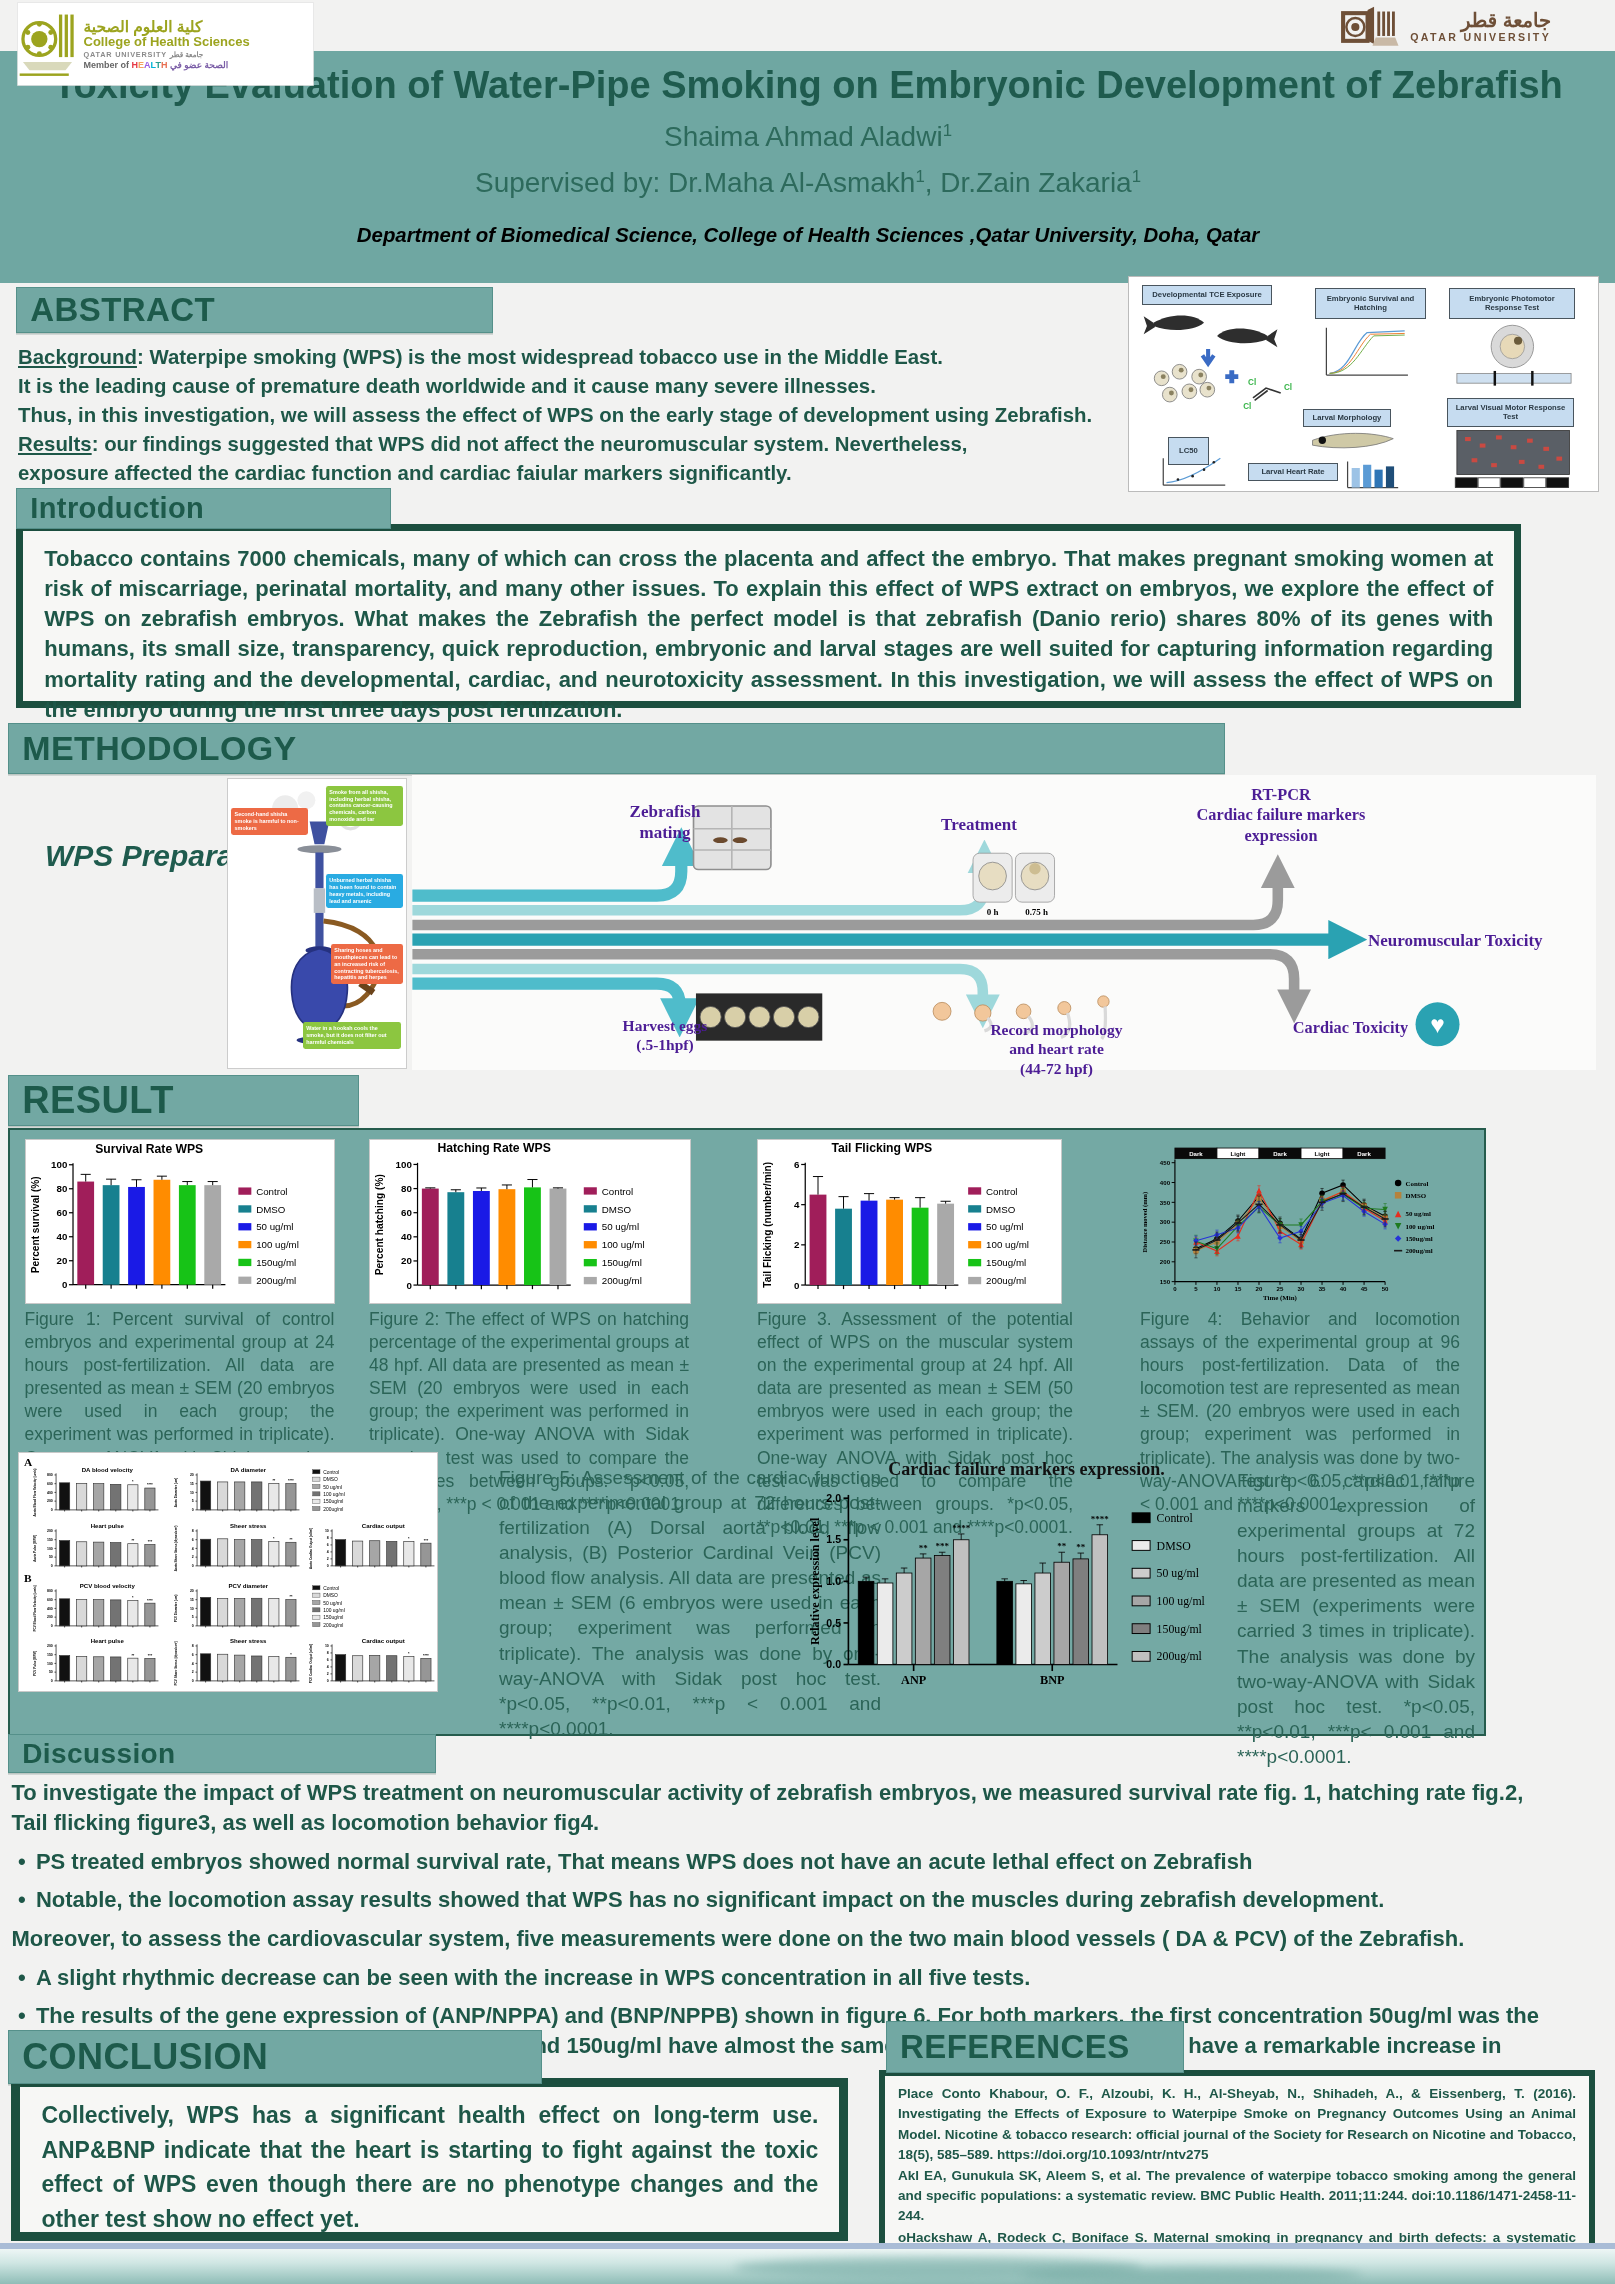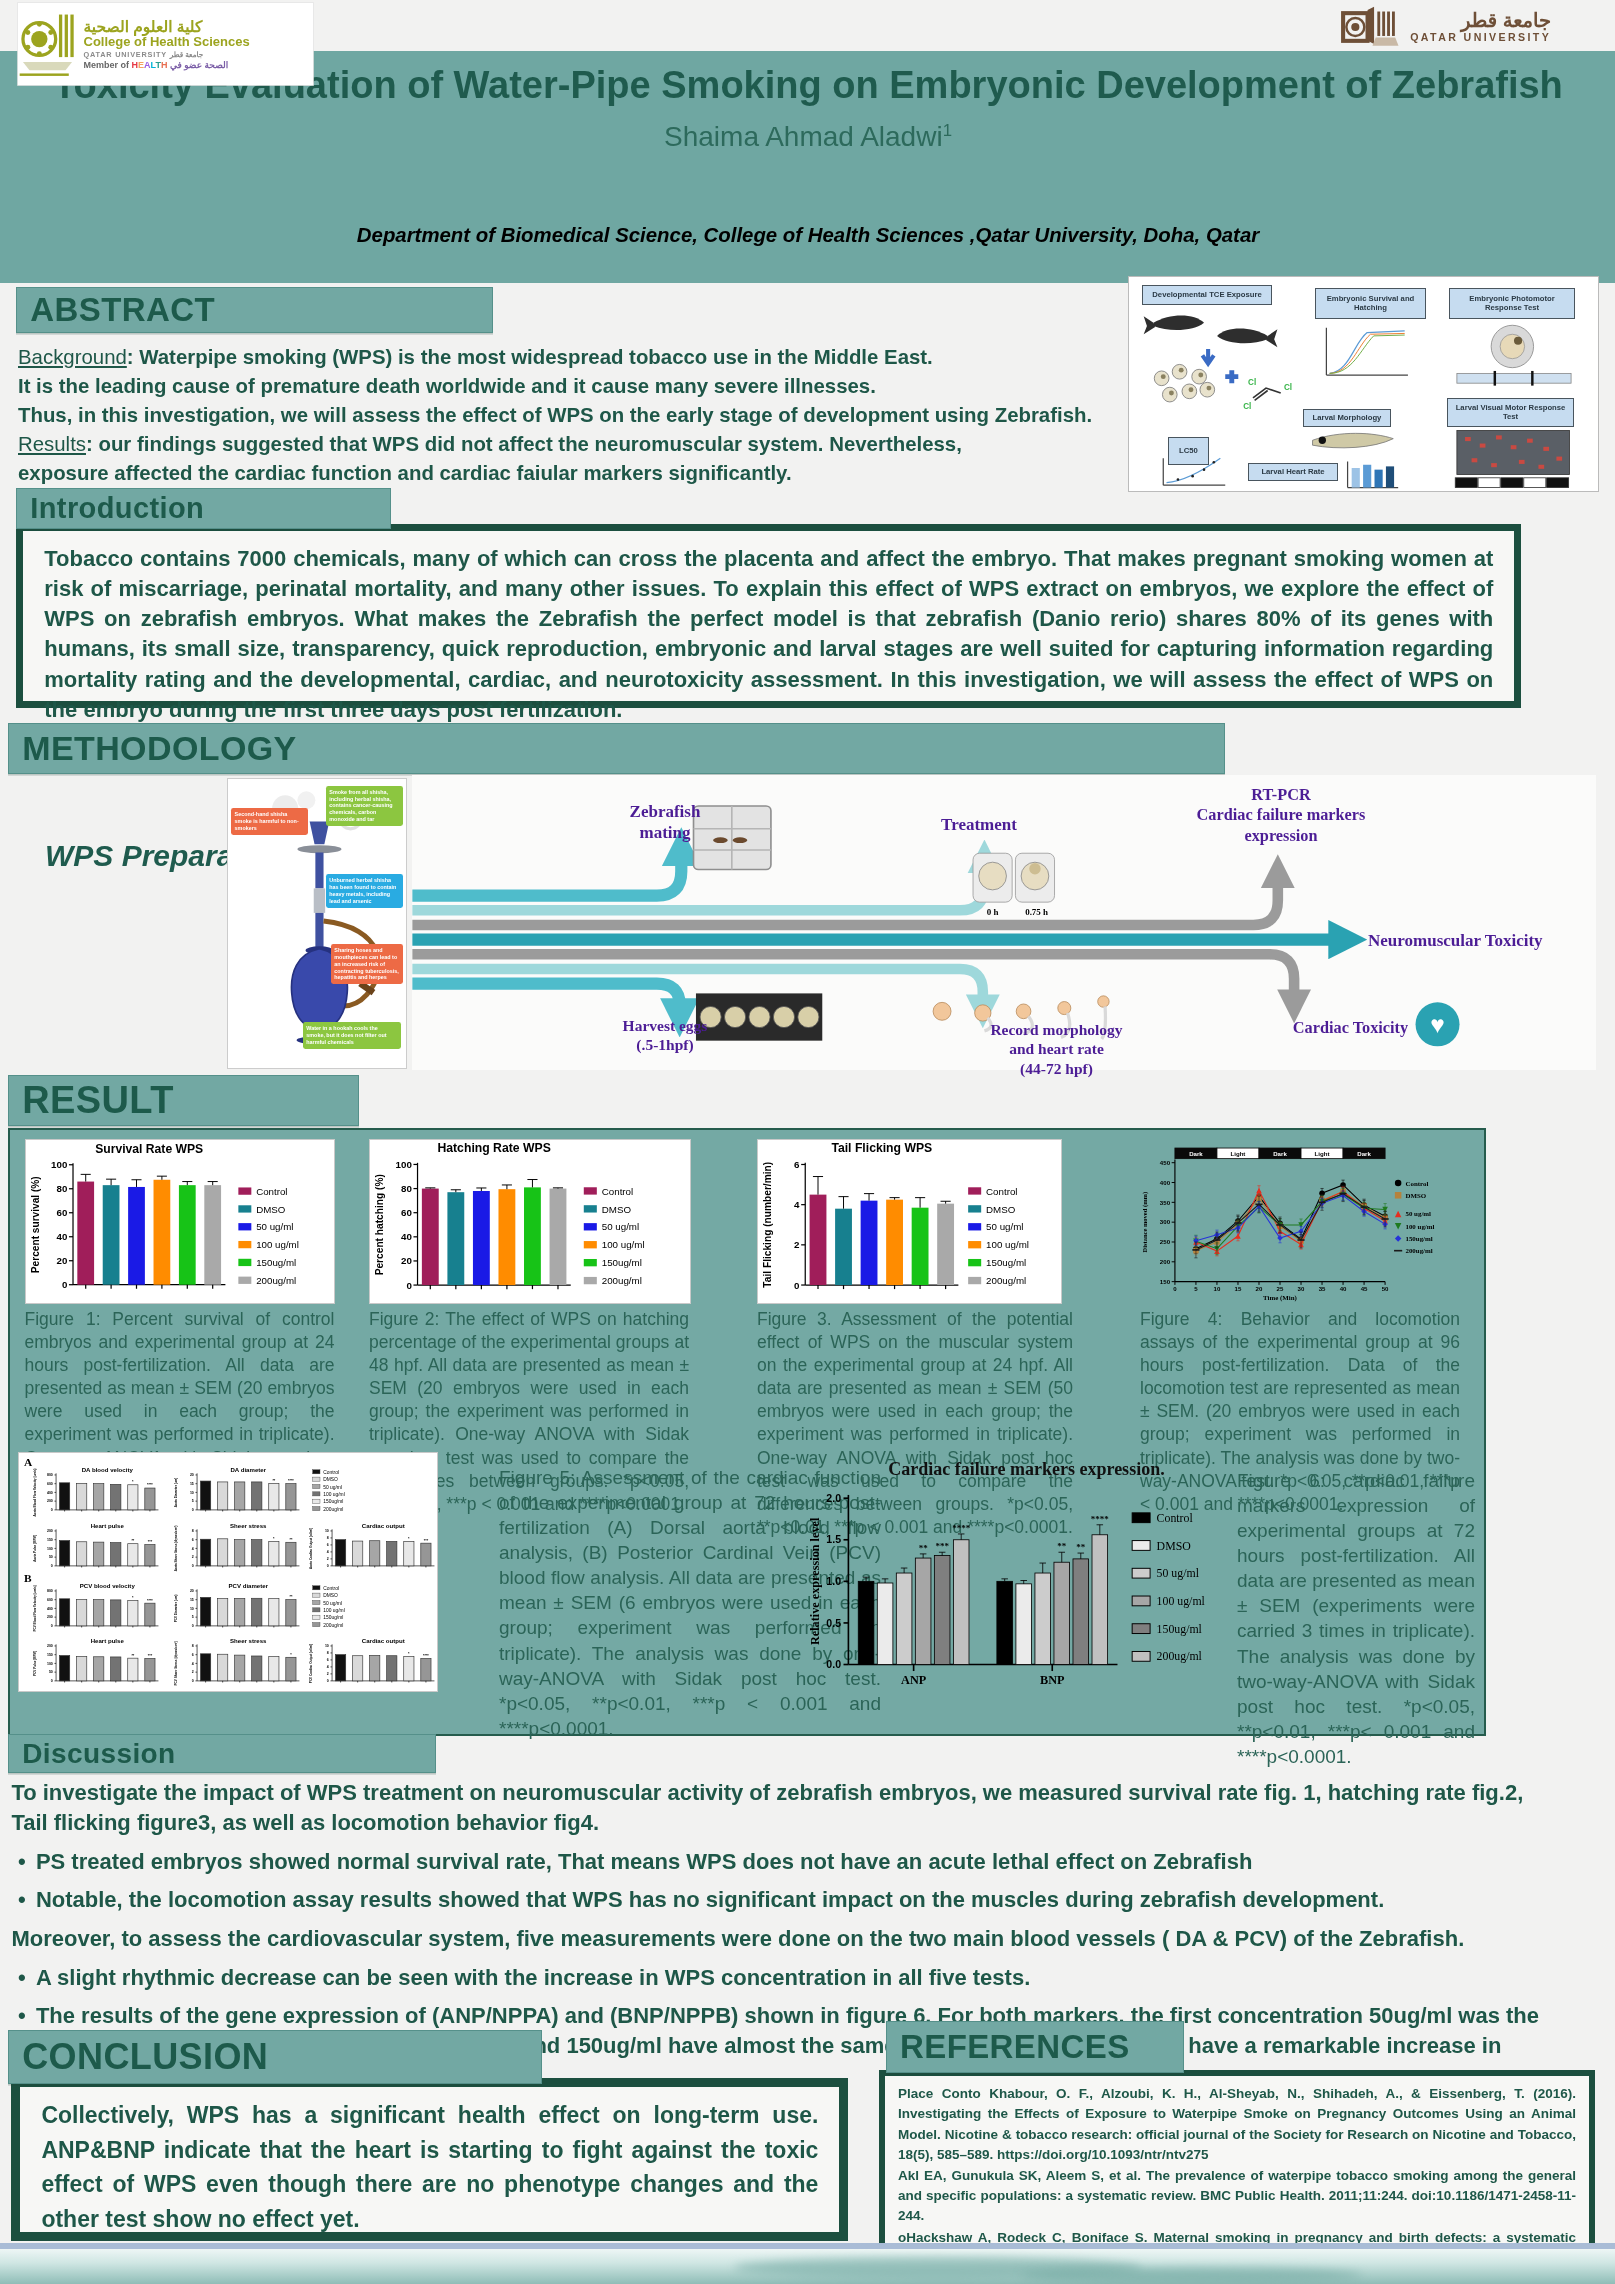--- a/index.html
+++ b/index.html
@@ -30,21 +30,21 @@
   .chs-en{color:#9ca41f;font-weight:bold;font-size:13px;}
   .chs-qu{color:#8b8b8b;font-weight:bold;font-size:7.3px;letter-spacing:0.8px;margin-top:1.6px;}
   .chs-mem{font-size:9px;color:#666;margin-top:2.4px;font-weight:bold;}
   .qu-logo{position:absolute;left:1338px;top:4.9px;height:44px;display:flex;align-items:center;z-index:5;}
   .qu-text{margin-left:8.2px;text-align:right;}
   .qu-ar{color:#6e4f37;font-weight:bold;font-size:19.6px;line-height:1;}
   .qu-en{color:#6e4f37;font-size:10.6px;letter-spacing:2.4px;font-weight:bold;}
   
   .ab-text{position:absolute;left:18px;top:343px;width:1093px;color:#1e5748;
            font-size:20.4px;font-weight:600;line-height:1.42;}
-  .u{text-decoration:underline;font-weight:normal;}
+  .u{text-decoration:underline;font-weight:bold;}
   .ag-panel{position:absolute;left:1128px;top:276px;width:469px;height:214px;background:#fff;
             border:0.8px solid #bbb;}
   .ag-box{position:absolute;background:#c6dcf0;border:0.8px solid #49555e;color:#2b3a45;
           font-weight:bold;font-size:7.7px;display:flex;align-items:center;justify-content:center;
           text-align:center;line-height:1.15;box-sizing:border-box;padding:0.8px 1.6px;}
   
   .frame{position:absolute;border:7.3px solid #1c4f3f;background:#f7f7f5;box-sizing:border-box;}
   .intro-text{color:#1e5748;font-size:22px;font-weight:600;line-height:1.37;text-align:justify;
               padding:13px 21px;}
   
@@ -129,20 +129,21 @@
   </svg>
   <div class="qu-text">
     <div class="qu-ar">جامعة قطر</div>
     <div class="qu-en">QATAR UNIVERSITY</div>
   </div>
 </div>
 
 <div class="band">
   <div class="t1"><span>Toxicity Evaluation of Water-Pipe Smoking on Embryonic Development of Zebrafish</span></div>
   <div class="t2"><span>Shaima Ahmad Aladwi</span><sup>1</sup></div>
+  <div class="t3"><span>Supervised by: Dr.Maha Al-Asmakh</span><sup>1</sup><span>, Dr.Zain Zakaria</span><sup>1</sup></div>
   <div class="t4">Department of Biomedical Science, College of Health Sciences ,Qatar University, Doha, Qatar</div>
 </div>
 
 <div class="sec-h" style="left:16.3px;top:287px;width:477px;height:46px;font-size:33px;">ABSTRACT</div>
 <div class="ab-text">
   <div><span class="u">Background</span><span>: Waterpipe smoking (WPS) is the most widespread tobacco use in the Middle East.</span></div>
   <div>It is the leading cause of premature death worldwide and it cause many severe illnesses.</div>
   <div>Thus, in this investigation, we will assess the effect of WPS on the early stage of development using Zebrafish.</div>
   <div><span class="u">Results</span><span>: our findings suggested that WPS did not affect the neuromuscular system. Nevertheless,</span></div>
   <div>exposure affected the cardiac function and cardiac faiular markers significantly.</div>

